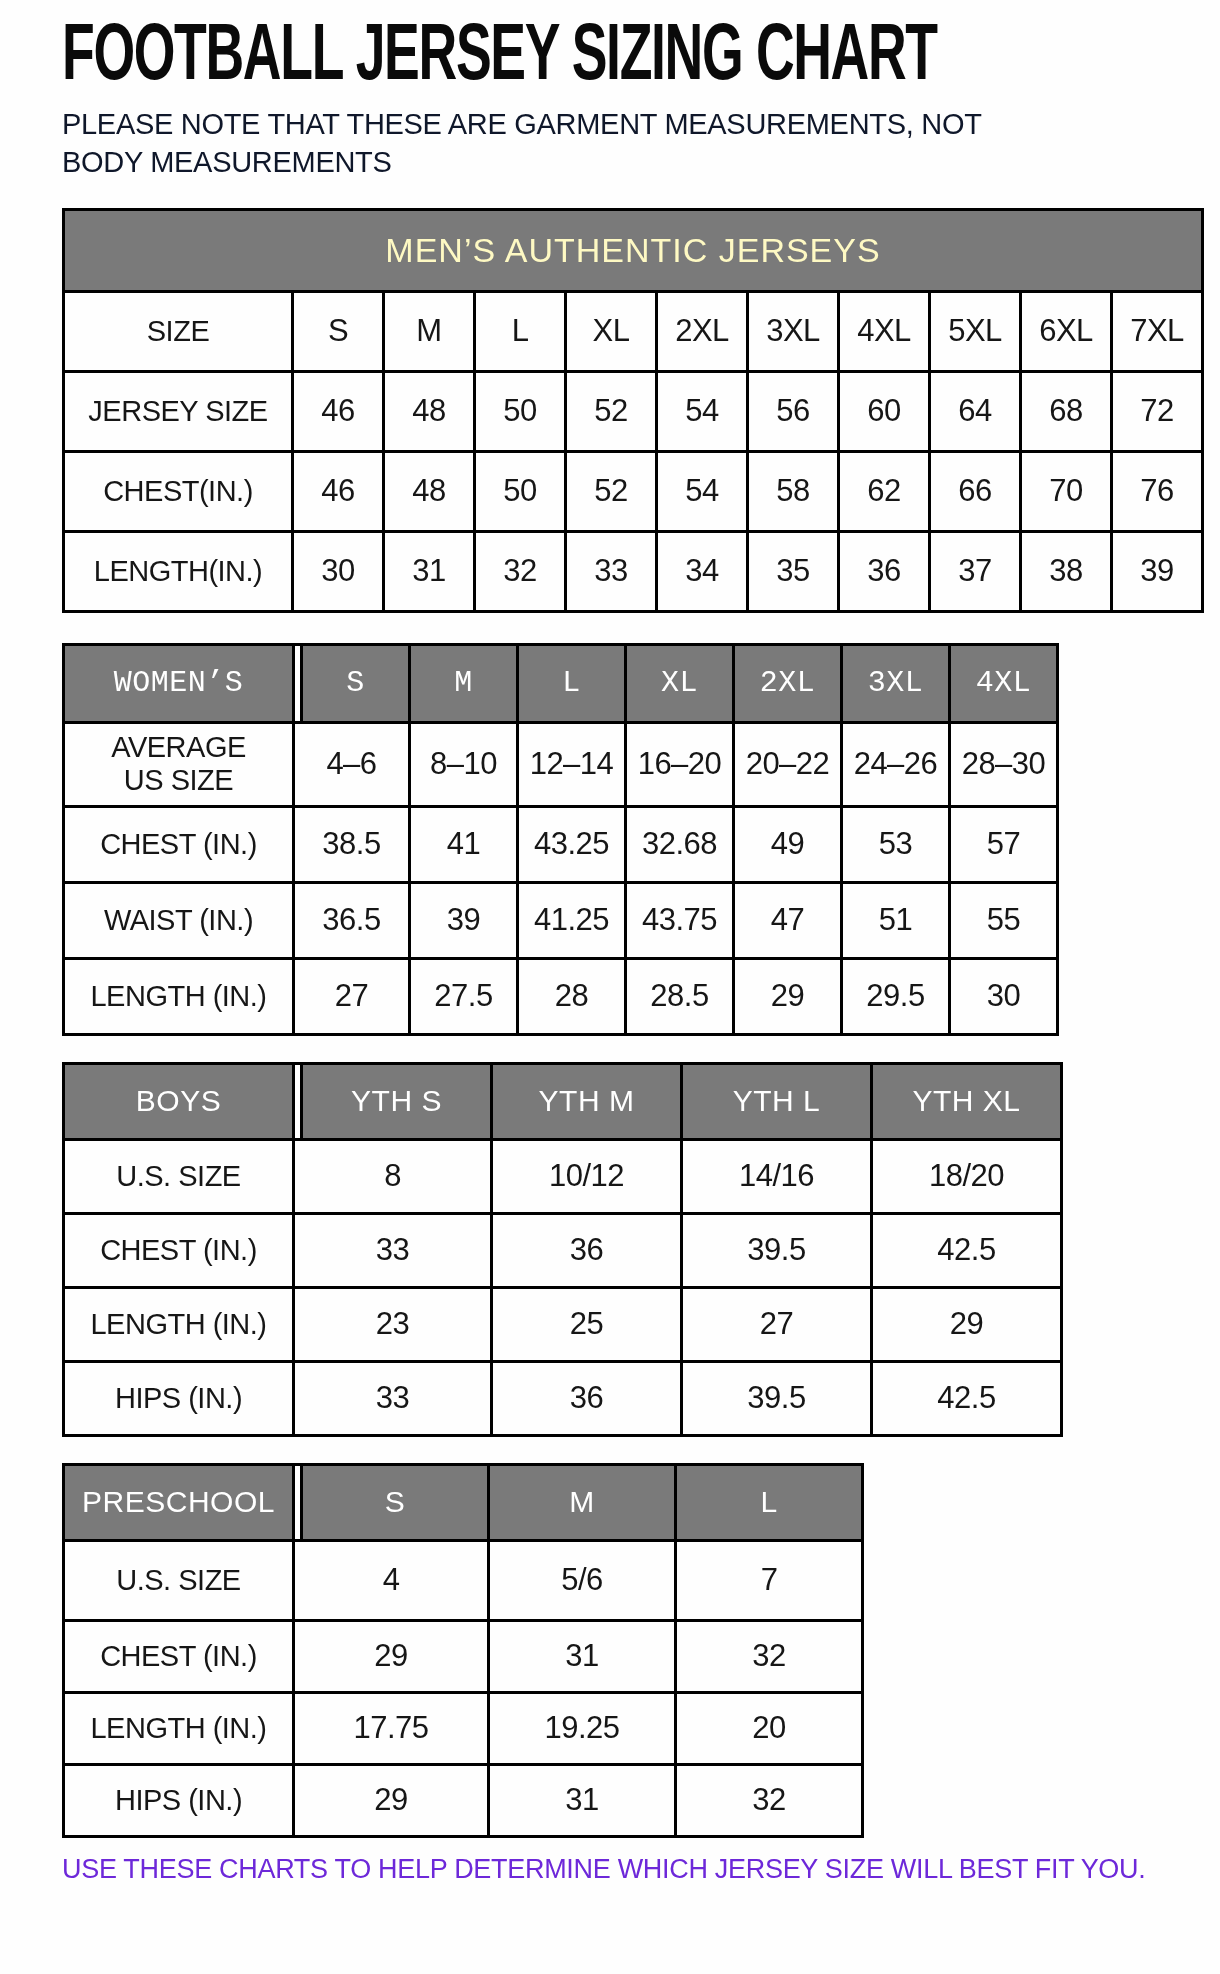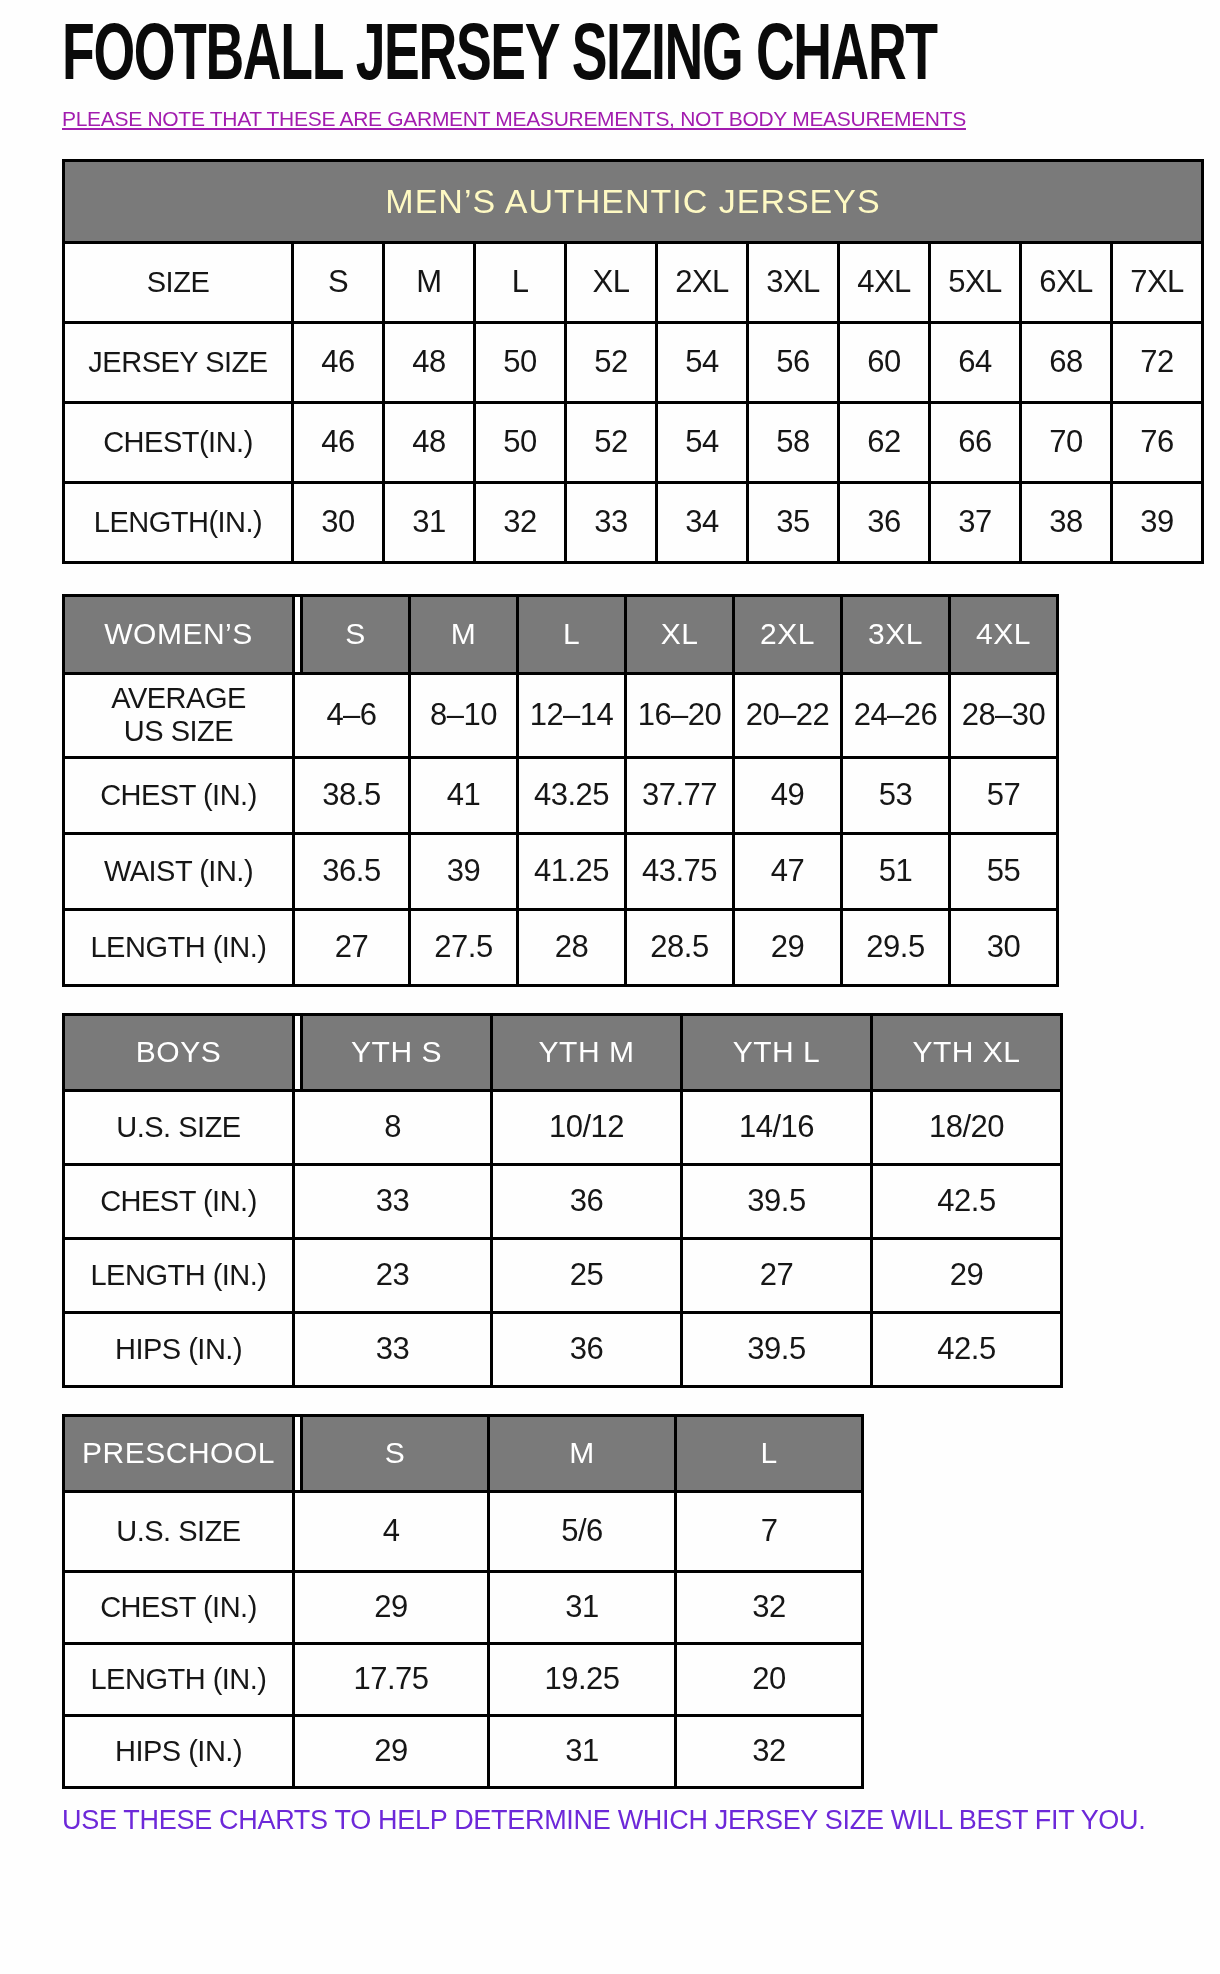--- a/index.html
+++ b/index.html
@@ -15,22 +15,22 @@
   .page-title {
     font-size:80px; font-weight:800; line-height:1.04;
     letter-spacing:-2px; white-space:nowrap;
     transform:scaleX(0.67); transform-origin:0 50%;
     color:#0a0a0a;
   }
 
   
   .note {
     margin-top:12px; width:940px;
-    font-size:21px; line-height:1.32; letter-spacing:-0.3px;
-    color:#a21caf; font-weight:500;text-decoration:underline;
+    font-size:29px; line-height:1.32; letter-spacing:-0.3px;
+    color:#0f172a; font-weight:500;
   }
 
   
   table.sizing {
     border-collapse:collapse; table-layout:fixed;
     border:3px solid #000;
   }
   table.sizing td, table.sizing th {
     border:3px solid #000;
     text-align:center; vertical-align:middle;
@@ -46,21 +46,21 @@
     font-size:30px; font-weight:400; letter-spacing:0.5px;
     border-bottom:5px solid #000;
   }
   th.gap { background:#fff; border-bottom:5px solid #000; }
   td.lbl { font-size:29px; font-weight:400; letter-spacing:-0.5px; }
   td.val { font-size:31px; font-weight:400; letter-spacing:-0.5px; }
 
   
   .mens tr.banner-row { height:82px; }
   .mens tr.body-row   { height:80px;padding-left:10px; }
-  .womens tr.hdr-row  { height:78px; }
+  .womens tr.hdr-row  { height:78px;font-family:Liberation Mono, monospace; }
   .womens tr.first-row{ height:84px; }
   .womens tr.body-row { height:76px; }
   .boys tr.hdr-row    { height:76px; }
   .boys tr.body-row   { height:74px; }
   .pre tr.hdr-row     { height:76px; }
   .pre tr.first-row   { height:80px; }
   .pre tr.body-row    { height:72px; }
 
   .mens   { margin-top:26px; }
   .womens { margin-top:30px; }
@@ -191,21 +191,21 @@
       <td class="val">16–20</td>
       <td class="val">20–22</td>
       <td class="val">24–26</td>
       <td class="val">28–30</td>
     </tr>
     <tr class="body-row">
       <td class="lbl">CHEST (IN.)</td>
       <td class="val" colspan="2">38.5</td>
       <td class="val">41</td>
       <td class="val">43.25</td>
-      <td class="val">37.77</td>
+      <td class="val">32.68</td>
       <td class="val">49</td>
       <td class="val">53</td>
       <td class="val">57</td>
     </tr>
     <tr class="body-row">
       <td class="lbl">WAIST (IN.)</td>
       <td class="val" colspan="2">36.5</td>
       <td class="val">39</td>
       <td class="val">41.25</td>
       <td class="val">43.75</td>

